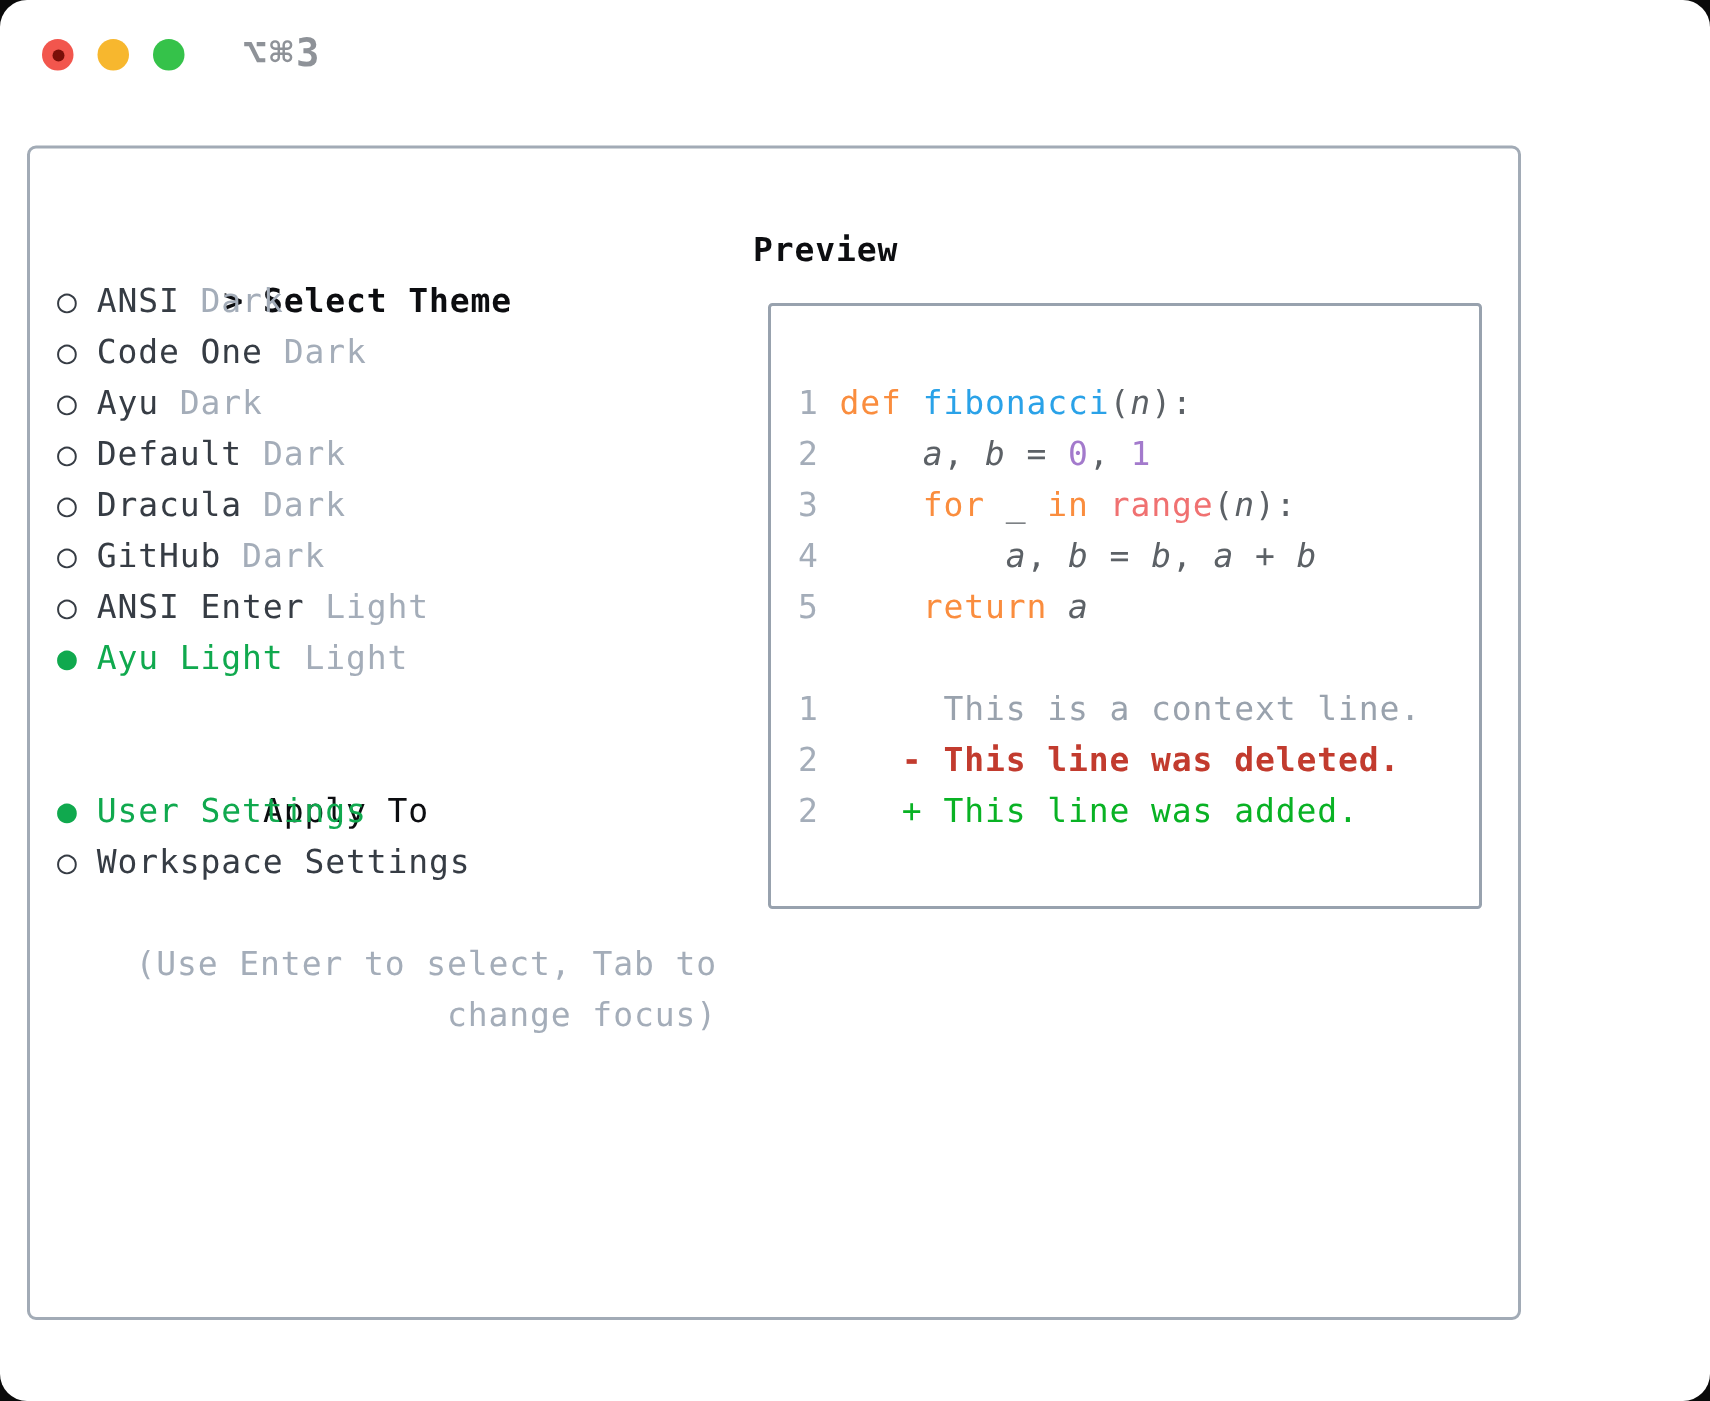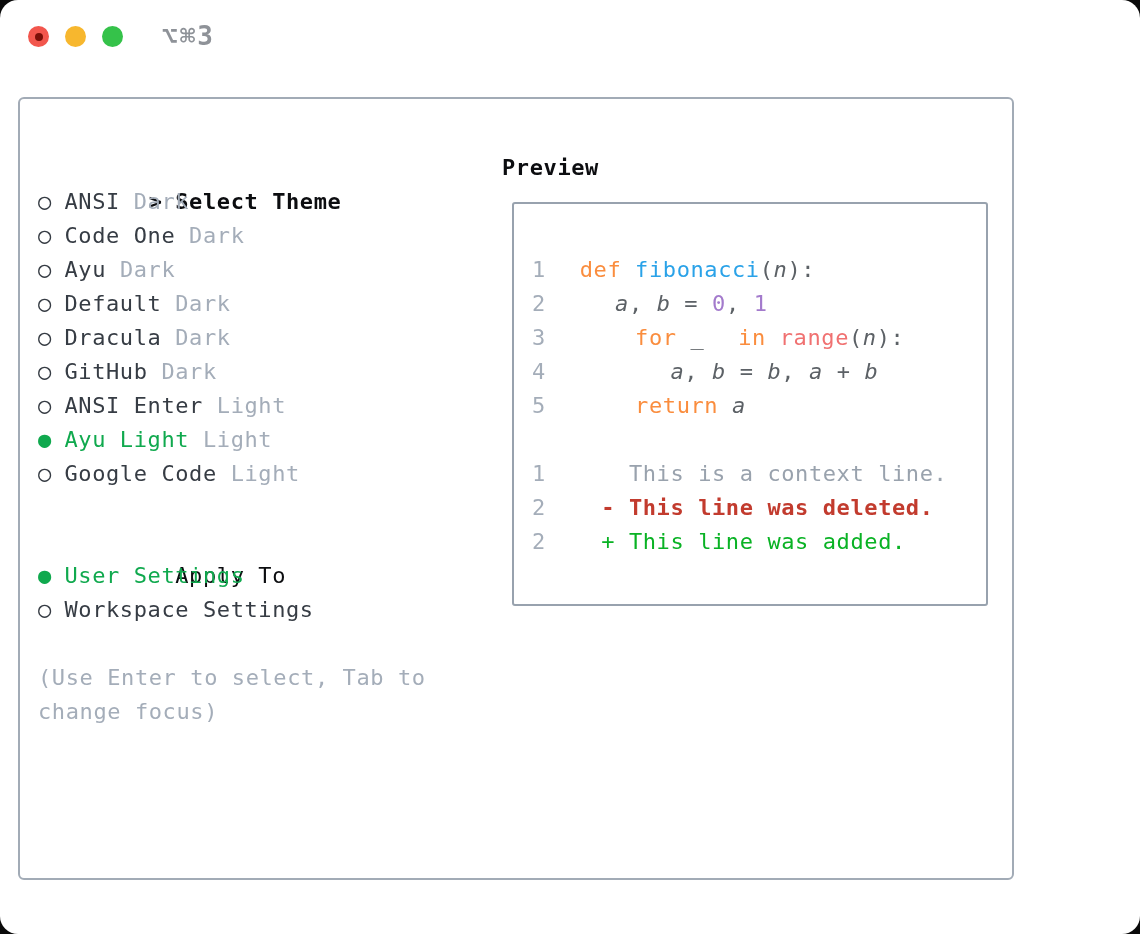--- a/index.html
+++ b/index.html
@@ -55,21 +55,21 @@
   .marker { display: inline-block; width: 2ch; color: var(--item-dark); }
   .marker.sel { color: var(--selected-green); }
   .prompt { font-weight: 700; color: var(--header-black); }
   .hdr-label { font-weight: 700; color: var(--header-black); }
   .apply-label { color: var(--header-black); }
   .name { color: var(--item-dark); }
   .name.sel-text { color: var(--selected-green); }
   .suffix { color: var(--muted-gray); }
   .help {
     margin-top: 0; color: var(--muted-gray);
-    white-space: normal; width: 440px;
+    white-space: normal; width: 440px; text-align: right;
   }
   
   .preview-title {
     position: absolute; left: 482px; top: 52px;
     height: 34px; line-height: 34px;
     font-size: 22px; font-weight: 700; letter-spacing: 0.6px;
     color: var(--header-black);
   }
   .preview-box {
     position: absolute; left: 492px; top: 103px;
@@ -79,21 +79,21 @@
     background: #ffffff;
     overflow: hidden;
   }
   .preview-box pre {
     margin: 0; padding: 49px 0 0 18px;
     font-family: "DejaVu Sans Mono", "Liberation Mono", monospace;
     font-size: 22px; line-height: 34px; letter-spacing: 0.6px;
   }
   .pline { height: 34px; white-space: pre; }
   .lnum { color: var(--muted-gray); }
-  .tok-kw    { color: var(--keyword-orange); margin-left: 20px; }
+  .tok-kw    { color: var(--keyword-orange); }
   .tok-fn    { color: var(--function-blue); }
   .tok-num   { color: var(--number-purple); }
   .tok-coral { color: var(--builtin-coral); }
   .tok-var   { color: var(--code-text); font-style: italic; }
   .tok-plain { color: var(--code-text); }
   .tok-ctx   { color: var(--context-gray); }
   .tok-del   { color: var(--diff-deleted-red); font-weight: bold; }
   .tok-add   { color: var(--diff-added-green); }
 </style>
 </head>
@@ -119,21 +119,20 @@
 
       <div id="theme-items">
           <div class="row"><span class="marker">○</span><span class="name">ANSI</span><span class="suffix"> Dark</span></div>
           <div class="row"><span class="marker">○</span><span class="name">Code One</span><span class="suffix"> Dark</span></div>
           <div class="row"><span class="marker">○</span><span class="name">Ayu</span><span class="suffix"> Dark</span></div>
           <div class="row"><span class="marker">○</span><span class="name">Default</span><span class="suffix"> Dark</span></div>
           <div class="row"><span class="marker">○</span><span class="name">Dracula</span><span class="suffix"> Dark</span></div>
           <div class="row"><span class="marker">○</span><span class="name">GitHub</span><span class="suffix"> Dark</span></div>
           <div class="row"><span class="marker">○</span><span class="name">ANSI Enter</span><span class="suffix"> Light</span></div>
           <div class="row"><span class="marker sel">●</span><span class="name sel-text">Ayu Light</span><span class="suffix"> Light</span></div>
-          <div class="row"><span class="marker">○</span><span class="name">Google Code</span><span class="suffix"> Light</span></div>
         </div>
 
       <div class="row blank"></div>
 
       <div class="row">
         <span class="marker"> </span><span class="apply-label">Apply To</span>
       </div>
 
       <div id="apply-items">
           <div class="row"><span class="marker sel">●</span><span class="name sel-text">User Settings</span></div>

